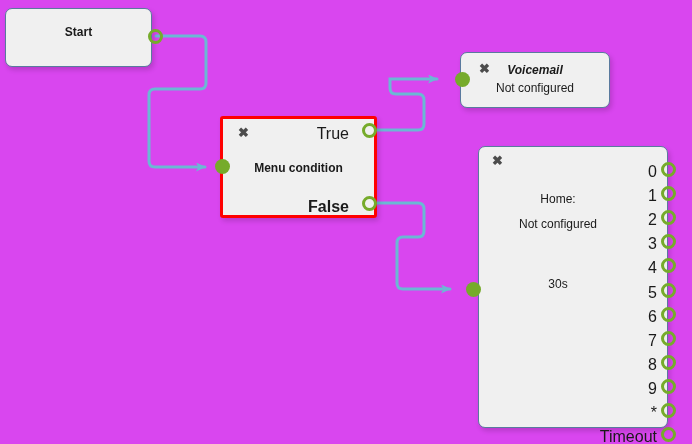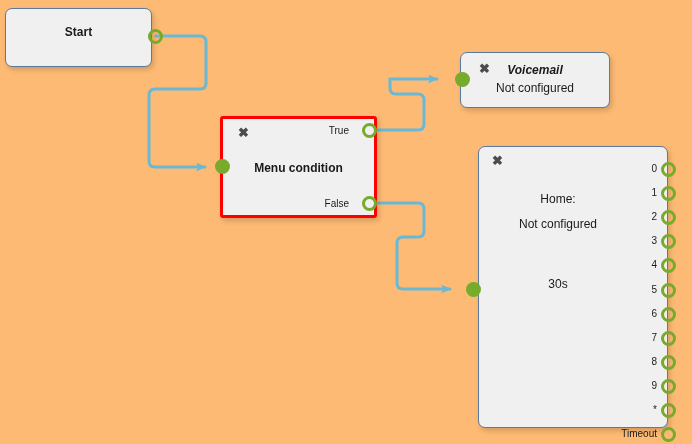--- a/index.html
+++ b/index.html
@@ -7,21 +7,21 @@
     padding: 0;
     background: #ffffff;
   }
   body {
     font-family: "Liberation Sans", sans-serif;
   }
   #canvas {
     position: relative;
     width: 692px;
     height: 444px;
-    background: #fdba74;
+    background: #d946ef;
     overflow: hidden;
   }
   
   #edges {
     position: absolute;
     left: 0;
     top: 0;
     width: 692px;
     height: 444px;
     z-index: 1;
@@ -80,21 +80,21 @@
   .port.open {
     border: 3px solid #76ab2b;
     background: transparent;
   }
   .port.filled {
     background: #76ab2b;
     border: none;
   }
   .port-label {
     position: absolute;
-    font-size: 10px;
+    font-size: 16px;
     color: #1a1a1a;
     text-align: right;
     z-index: 5;
     white-space: nowrap;
   }
 </style>
 </head>
 <body>
 
 <div id="canvas">
@@ -118,21 +118,21 @@
 
   <div class="node" style="left:5px; top:8px; width:147px; height:59px;">
     <div class="node-title" style="top:16px;">Start</div>
   </div>
   <div class="port open" style="left:148px; top:29px;"></div>
 
   <div class="node selected" style="left:220px; top:116px; width:157px; height:102px;">
     <div class="node-close" style="left:15px; top:7px;">✖</div>
     <div class="node-title" style="top:42px;">Menu condition</div>
     <div class="port-label" style="right:25px; top:6px;">True</div>
-    <div class="port-label" style="right:25px; top:79px;">False</div>
+    <div class="port-label" style="right:25px; top:79px;font-weight:bold;">False</div>
   </div>
   <div class="port filled" style="left:215px; top:159px;"></div>
   <div class="port open" style="left:362px; top:123px;"></div>
   <div class="port open" style="left:362px; top:196px;"></div>
 
   <div class="node" style="left:460px; top:52px; width:150px; height:56px;">
     <div class="node-close" style="left:18px; top:9px;">✖</div>
     <div class="node-title" style="top:10px;font-style:italic;">Voicemail</div>
     <div class="node-sub" style="top:28px;">Not configured</div>
   </div>

